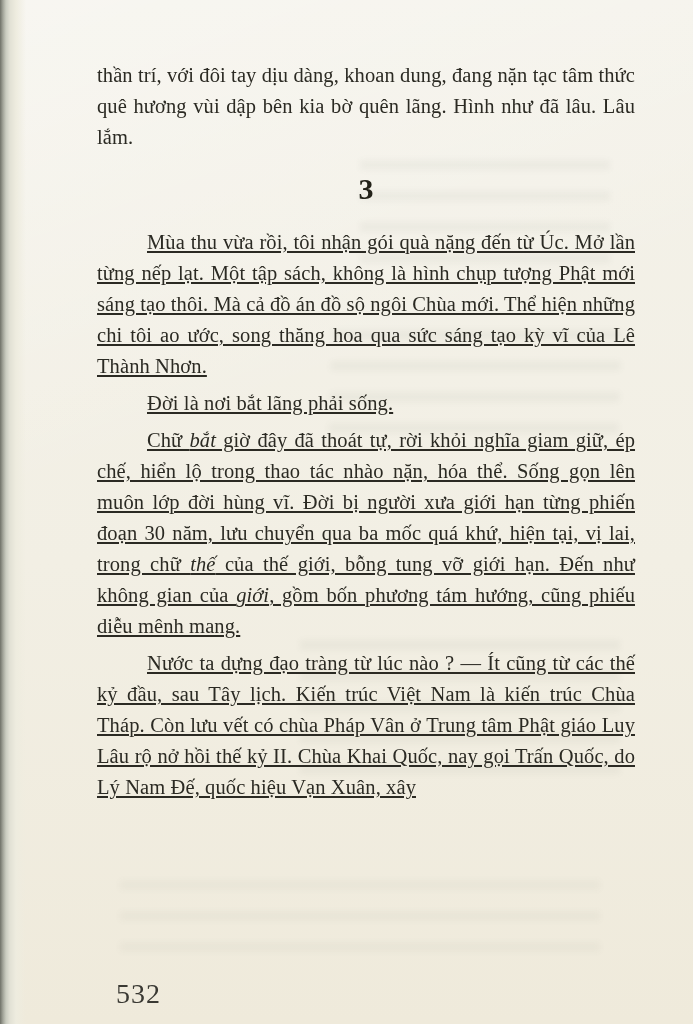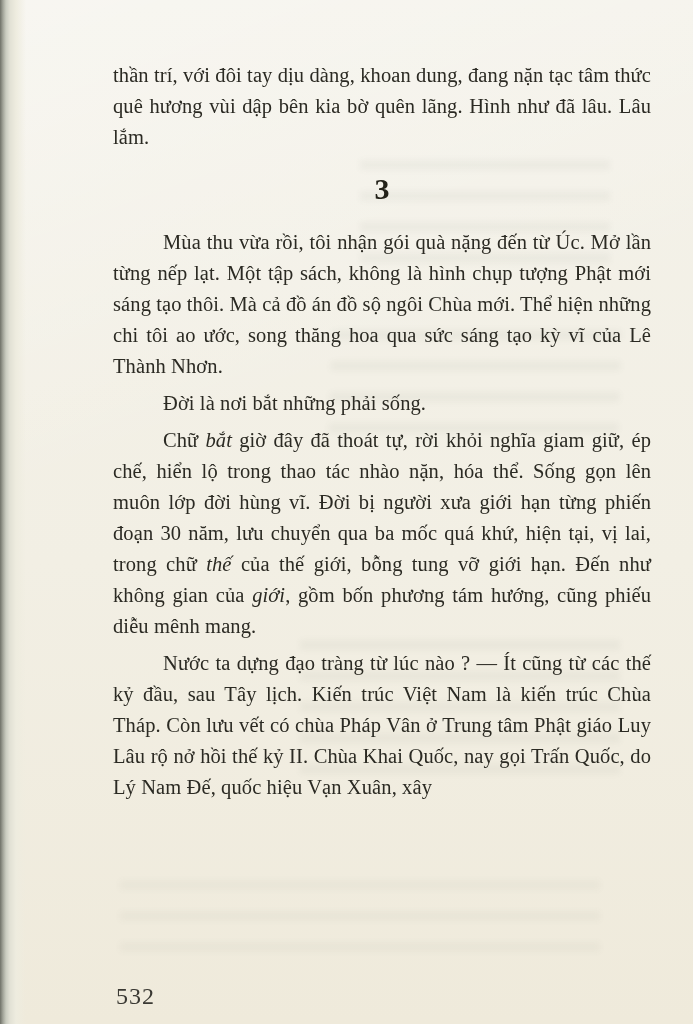--- a/index.html
+++ b/index.html
@@ -38,65 +38,66 @@
       #5a6152 0px, #5a6152 10px, transparent 10px, transparent 31px);
     pointer-events: none;
   }
   .ghost.g1 { left: 360px; top: 160px;  width: 250px; height: 120px; }
   .ghost.g2 { left: 330px; top: 330px;  width: 290px; height: 110px; transform: skewX(-2deg); }
   .ghost.g3 { left: 300px; top: 640px;  width: 320px; height: 150px; }
   .ghost.g4 { left: 120px; top: 880px;  width: 480px; height: 80px;  opacity: 0.04; }
 
   .text-body {
     position: absolute;
-    left: 113px;
+    left: 97px;
     top: 60px;
     width: 538px;
     font-size: 20.5px;
     line-height: 31px;
     text-align: justify;
     letter-spacing: 0.1px;
   }
   .para {
     margin: 0 0 6px 0;
   }
   .para.indent {
     text-indent: 50px;
+    text-decoration: underline;
   }
   .para em {
     font-style: italic;
   }
   .section-heading {
     font-size: 30px;
     font-weight: bold;
     text-align: center;
     line-height: 44px;
     margin: 14px 0 16px 0;
     color: #232219;
   }
   .page-number {
     position: absolute;
     left: 116px;
     bottom: 14px;
-    font-size: 24px;
+    font-size: 28px;
     color: #3a3933;
     letter-spacing: 1px;
   }
 </style>
 </head>
 <body>
 
 <div class="spine-edge"></div>
 <div class="ghost g1"></div>
 <div class="ghost g2"></div>
 <div class="ghost g3"></div>
 <div class="ghost g4"></div>
 
 <div class="text-body">
     <p class="para"><span>thần trí, với đôi tay dịu dàng, khoan dung, đang nặn tạc tâm thức quê hương vùi dập bên kia bờ quên lãng. Hình như đã lâu. Lâu lắm.</span></p>
     <div class="section-heading">3</div>
     <p class="para indent"><span>Mùa thu vừa rồi, tôi nhận gói quà nặng đến từ Úc. Mở lần từng nếp lạt. Một tập sách, không là hình chụp tượng Phật mới sáng tạo thôi. Mà cả đồ án đồ sộ ngôi Chùa mới. Thể hiện những chi tôi ao ước, song thăng hoa qua sức sáng tạo kỳ vĩ của Lê Thành Nhơn.</span></p>
-    <p class="para indent"><span>Đời là nơi bắt những phải sống.</span></p>
+    <p class="para indent"><span>Đời là nơi bắt lãng phải sống.</span></p>
     <p class="para indent"><span>Chữ </span><em>bắt</em><span> giờ đây đã thoát tự, rời khỏi nghĩa giam giữ, ép chế, hiển lộ trong thao tác nhào nặn, hóa thể. Sống gọn lên muôn lớp đời hùng vĩ. Đời bị người xưa giới hạn từng phiến đoạn 30 năm, lưu chuyển qua ba mốc quá khứ, hiện tại, vị lai, trong chữ </span><em>thế</em><span> của thế giới, bỗng tung vỡ giới hạn. Đến như không gian của </span><em>giới</em><span>, gồm bốn phương tám hướng, cũng phiếu diễu mênh mang.</span></p>
     <p class="para indent"><span>Nước ta dựng đạo tràng từ lúc nào ? — Ít cũng từ các thế kỷ đầu, sau Tây lịch. Kiến trúc Việt Nam là kiến trúc Chùa Tháp. Còn lưu vết có chùa Pháp Vân ở Trung tâm Phật giáo Luy Lâu rộ nở hồi thế kỷ II. Chùa Khai Quốc, nay gọi Trấn Quốc, do Lý Nam Đế, quốc hiệu Vạn Xuân, xây</span></p>
   </div>
 
 <div class="page-number">532</div>
 
 </body></html>

